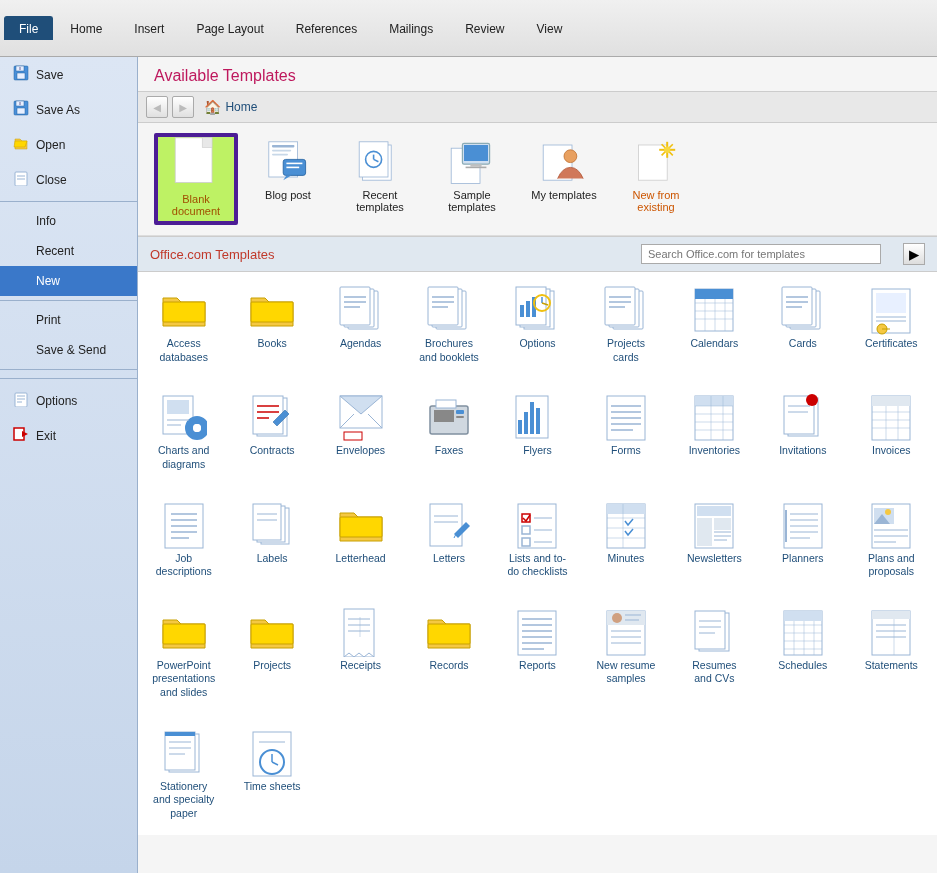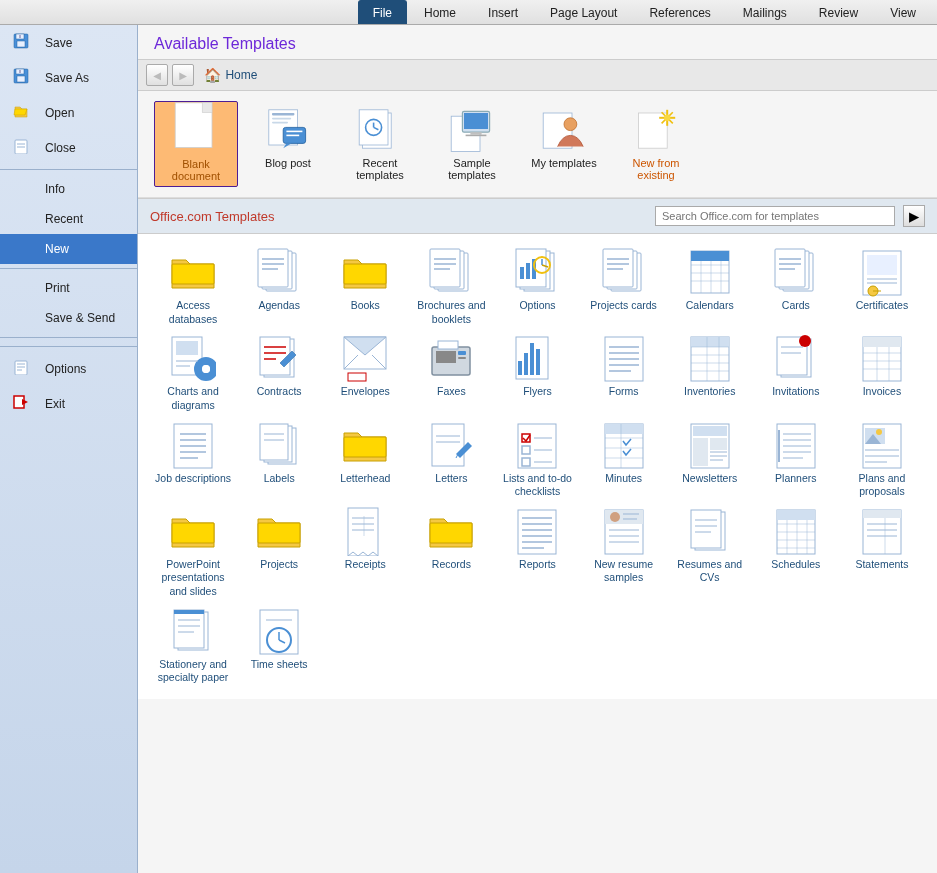--- a/index.html
+++ b/index.html
@@ -1,20 +1,20 @@
 <!DOCTYPE html>
 <html><head>
   <meta charset="utf-8">
   <style>
     * { box-sizing: border-box; margin: 0; padding: 0; }
     body { font-family: 'Segoe UI', Tahoma, sans-serif; font-size: 12px; background: #d6e4f7; display: flex; flex-direction: column; height: 873px; width: 937px; overflow: hidden; }
 
     
     .ribbon { background: linear-gradient(to bottom, #f0f0f0, #e0e0e0); border-bottom: 1px solid #aaa; }
-    .ribbon-tabs { display: flex; align-items: flex-end; padding: 0 4px; justify-content: flex-end; }
+    .ribbon-tabs { display: flex; align-items: flex-end; padding: 16px 4px; }
     .ribbon-tab {
       padding: 4px 14px;
       font-size: 12px;
       cursor: pointer;
       border: 1px solid transparent;
       border-bottom: none;
       margin-right: 2px;
       background: transparent;
       color: #222;
       border-radius: 3px 3px 0 0;
@@ -37,37 +37,37 @@
       display: flex;
       flex-direction: column;
       flex-shrink: 0;
     }
     .sidebar-item {
       display: flex;
       align-items: center;
       padding: 8px 12px;
       cursor: pointer;
       color: #222;
-      gap: 15px;
+      gap: 6px;
       font-size: 12px;
     }
     .sidebar-item.active {
       background: #3a78c9;
       color: white;
     }
     .sidebar-item .icon { font-size: 14px; width: 18px; text-align: center; flex-shrink: 0; }
     .sidebar-separator { height: 1px; background: #9ab0cc; margin: 4px 0; }
 
     
     .content { flex: 1; background: #f5f5f5; overflow-y: auto; padding: 0; }
 
     .available-title {
       font-size: 16px;
       font-weight: normal;
-      color: #6d28d9;
+      color: #be185d;
       padding: 10px 16px 6px;
       border-bottom: 1px solid #ccc;
       background: #f5f5f5;
     }
 
     
     .nav-bar {
       display: flex;
       align-items: center;
       padding: 4px 8px;
@@ -100,38 +100,38 @@
     }
     .template-item {
       display: flex;
       flex-direction: column;
       align-items: center;
       width: 84px;
       cursor: pointer;
       padding: 4px;
       border-radius: 2px;
     }
-    .template-item.selected { background: #fdba74; border: 1px solid #4c1d95; }
+    .template-item.selected { background: #bef264; border: 4px solid #4c1d95; }
     .template-item-label {
       font-size: 11px;
       text-align: center;
       margin-top: 4px;
       color: #222;
     }
     .template-item.selected .template-item-label { color: #a05000; }
 
     
     .office-section-header {
       display: flex;
       align-items: center;
       padding: 6px 12px;
       background: #e0e8f0;
       border-bottom: 1px solid #ccc;
       border-top: 1px solid #ccc;
-      gap: 8px;
+      gap: 22px;
     }
     .office-section-title { font-size: 13px; color: #1f4e79; flex: 1; }
     .office-section-title span { color: #c0392b; }
     .search-box {
       border: 1px solid #aaa;
       padding: 3px 6px;
       font-size: 11px;
       width: 240px;
       background: white;
       margin-left: 40px;
@@ -141,21 +141,21 @@
       background: linear-gradient(to bottom, #fff, #ddd);
       border: 1px solid #aaa;
       cursor: pointer;
       display: flex; align-items: center; justify-content: center;
     }
 
     
     .category-grid {
       display: grid;
       grid-template-columns: repeat(9, 1fr);
-      gap: 0;
+      gap: 21px;
       padding: 10px 12px;
       background: white;
     }
     .category-item {
       display: flex;
       flex-direction: column;
       align-items: center;
       cursor: pointer;
       padding: 4px 2px;
       border-radius: 2px;
@@ -397,39 +397,39 @@
           <div class="cat-icon">
             <svg width="46" height="40" viewBox="0 0 46 40">
               <path d="M2 8 h14 l4 4 h24 v24 H2 Z" fill="#f5c842" stroke="#c8a000" stroke-width="1"></path>
               <rect x="2" y="12" width="42" height="20" rx="1" fill="#ffd700" stroke="#c8a000" stroke-width="1"></rect>
             </svg>
           </div>
           <span class="category-label">Access databases</span>
         </div>
         <div class="category-item">
           <div class="cat-icon">
+            <svg width="46" height="40" viewBox="0 0 46 40">
+              <path d="M2 8 h14 l4 4 h24 v24 H2 Z" fill="#f5c842" stroke="#c8a000" stroke-width="1"></path>
+              <rect x="2" y="12" width="42" height="20" rx="1" fill="#ffd700" stroke="#c8a000" stroke-width="1"></rect>
+            </svg>
+          </div>
+          <span class="category-label">Books</span>
+        </div>
+        <div class="category-item">
+          <div class="cat-icon">
             <svg width="46" height="50" viewBox="0 0 46 50">
               <rect x="10" y="6" width="30" height="38" fill="white" stroke="#9ab5d5" stroke-width="1" rx="1"></rect>
               <rect x="6" y="4" width="30" height="38" fill="white" stroke="#9ab5d5" stroke-width="1" rx="1"></rect>
               <rect x="2" y="2" width="30" height="38" fill="white" stroke="#9ab5d5" stroke-width="1" rx="1"></rect>
               <line x1="6" y1="12" x2="28" y2="12" stroke="#9ab5d5" stroke-width="1.5"></line>
               <line x1="6" y1="17" x2="28" y2="17" stroke="#9ab5d5" stroke-width="1.5"></line>
               <line x1="6" y1="22" x2="22" y2="22" stroke="#9ab5d5" stroke-width="1.5"></line>
             </svg>
           </div>
           <span class="category-label">Agendas</span>
-        </div>
-        <div class="category-item">
-          <div class="cat-icon">
-            <svg width="46" height="40" viewBox="0 0 46 40">
-              <path d="M2 8 h14 l4 4 h24 v24 H2 Z" fill="#f5c842" stroke="#c8a000" stroke-width="1"></path>
-              <rect x="2" y="12" width="42" height="20" rx="1" fill="#ffd700" stroke="#c8a000" stroke-width="1"></rect>
-            </svg>
-          </div>
-          <span class="category-label">Books</span>
         </div>
         <div class="category-item">
           <div class="cat-icon">
             <svg width="46" height="50" viewBox="0 0 46 50">
               <rect x="10" y="6" width="30" height="38" fill="white" stroke="#9ab5d5" stroke-width="1" rx="1"></rect>
               <rect x="6" y="4" width="30" height="38" fill="white" stroke="#9ab5d5" stroke-width="1" rx="1"></rect>
               <rect x="2" y="2" width="30" height="38" fill="white" stroke="#9ab5d5" stroke-width="1" rx="1"></rect>
               <line x1="6" y1="12" x2="28" y2="12" stroke="#9ab5d5" stroke-width="1.5"></line>
               <line x1="6" y1="17" x2="28" y2="17" stroke="#9ab5d5" stroke-width="1.5"></line>
               <line x1="6" y1="22" x2="22" y2="22" stroke="#9ab5d5" stroke-width="1.5"></line>

